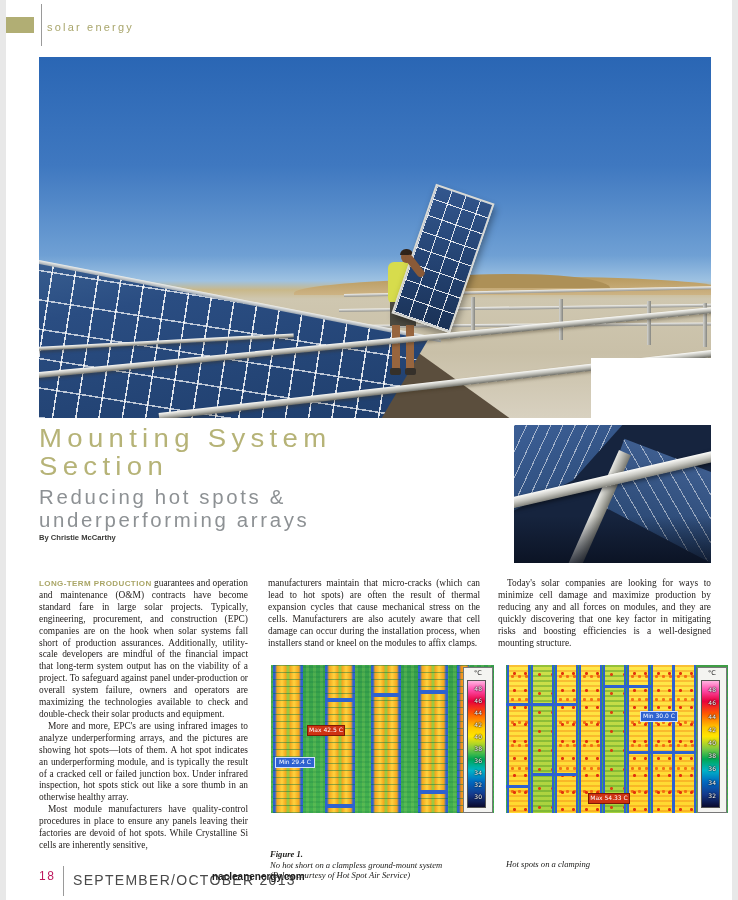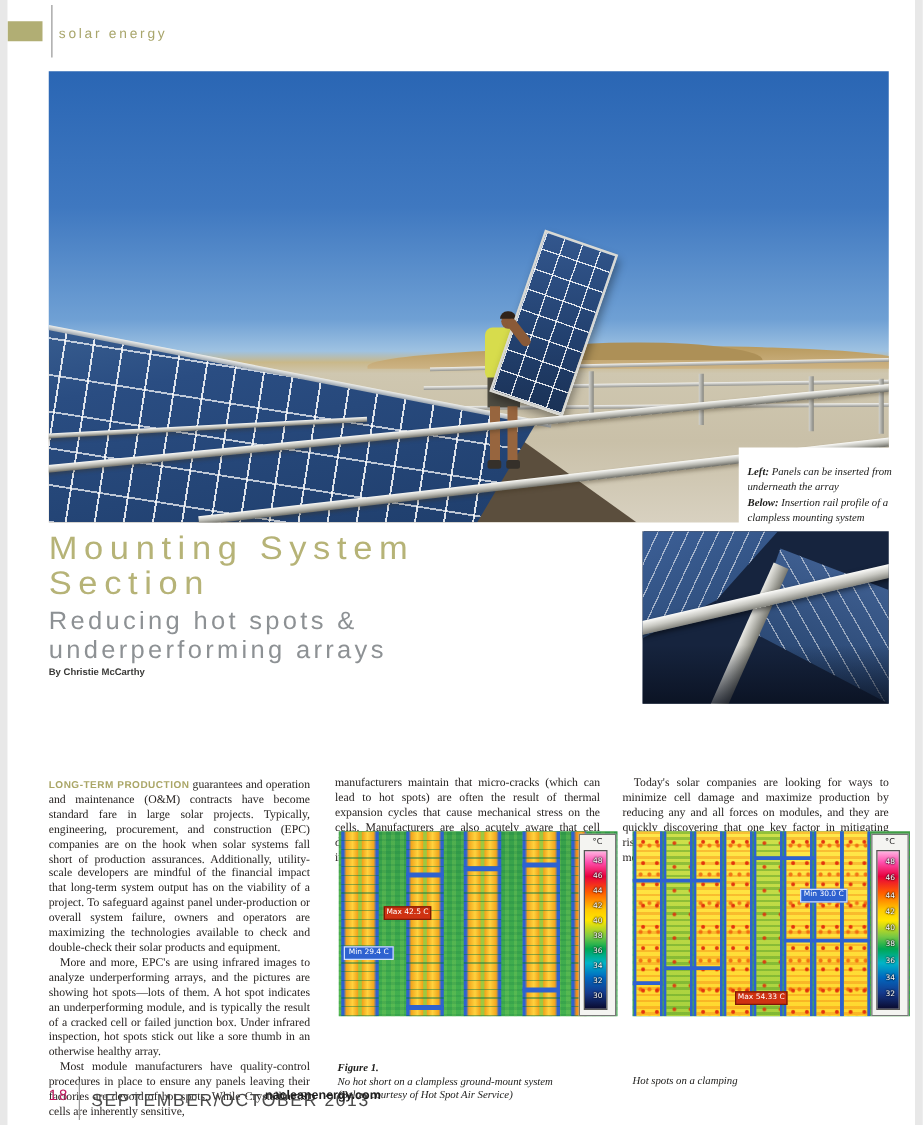--- a/index.html
+++ b/index.html
@@ -72,21 +72,21 @@
       repeating-linear-gradient(60deg,rgba(255,255,255,.5) 0 1px,rgba(255,255,255,0) 1px 12px),
       linear-gradient(200deg,#48699e 0%,#2c4a76 60%,#203a5e 100%);}
   .sp-rail1{left:-12px;top:48px;width:230px;height:11px;transform:rotate(-13deg);
       background:linear-gradient(180deg,#fdfdfb,#c9c9c3 50%,#83837c);box-shadow:0 2px 4px rgba(0,0,0,.5);}
   .sp-rail2{left:78px;top:22px;width:13px;height:130px;transform:rotate(24deg);
       background:linear-gradient(90deg,#e9e9e4,#b2b2ab 50%,#77776f);}
   .sp-dark{left:0;bottom:0;width:100%;height:34%;
       background:linear-gradient(180deg,rgba(8,14,28,0),rgba(8,14,28,.75));}
 
   
-  .col{top:578px;font-size:9.4px;line-height:11.9px;color:#262220;text-align:justify;margin-top:44px;}
+  .col{top:578px;font-size:9.4px;line-height:11.9px;color:#262220;text-align:justify;}
   .col p{margin:0;}
   .col p.indent{text-indent:9px;}
   .lead-in{font-family:"Liberation Sans",sans-serif;font-weight:bold;font-size:8px;
            letter-spacing:.4px;color:#aaa667;}
   .col1{left:33px;width:209px;}
   .col2{left:262px;width:212px;}
   .col3{left:492px;width:213px;}
 
   
   .thermal{overflow:hidden;}
@@ -179,24 +179,20 @@
     <div class="abs worker-boot" style="left:351px;top:311px;"></div>
     <div class="abs worker-boot" style="left:366px;top:311px;"></div>
     <div class="abs panel-carried"></div>
     <div class="abs worker-arm"></div>
     <div class="abs fg-rail" style="left:-10px;top:316px;width:700px;height:6px;transform:rotate(-5.5deg);"></div>
     <div class="abs fg-rail" style="left:120px;top:356px;width:580px;height:7px;transform:rotate(-6.5deg);"></div>
     <div class="abs fg-rail" style="left:-5px;top:290px;width:260px;height:4px;transform:rotate(-3deg);"></div>
   </div>
 
   <div class="abs caption-patch"></div>
-  <div class="abs photo-caption">
-    <b>Left:</b><span> Panels can be inserted from underneath the array</span><br>
-    <b>Below:</b><span> Insertion rail profile of a clampless mounting system</span>
-  </div>
 
   <div class="abs title">
     <div>Mounting System</div>
     <div>Section</div>
   </div>
   <div class="abs subtitle">
     <div>Reducing hot spots &amp;</div>
     <div>underperforming arrays</div>
   </div>
   <div class="abs byline">By Christie McCarthy</div>

